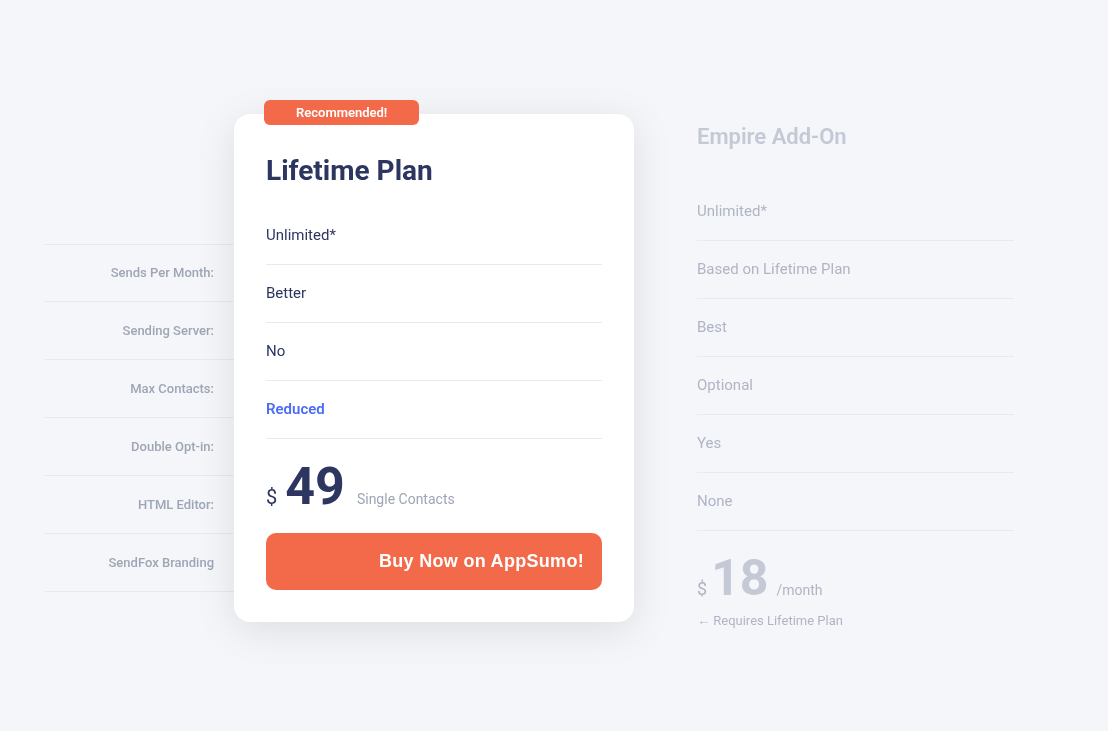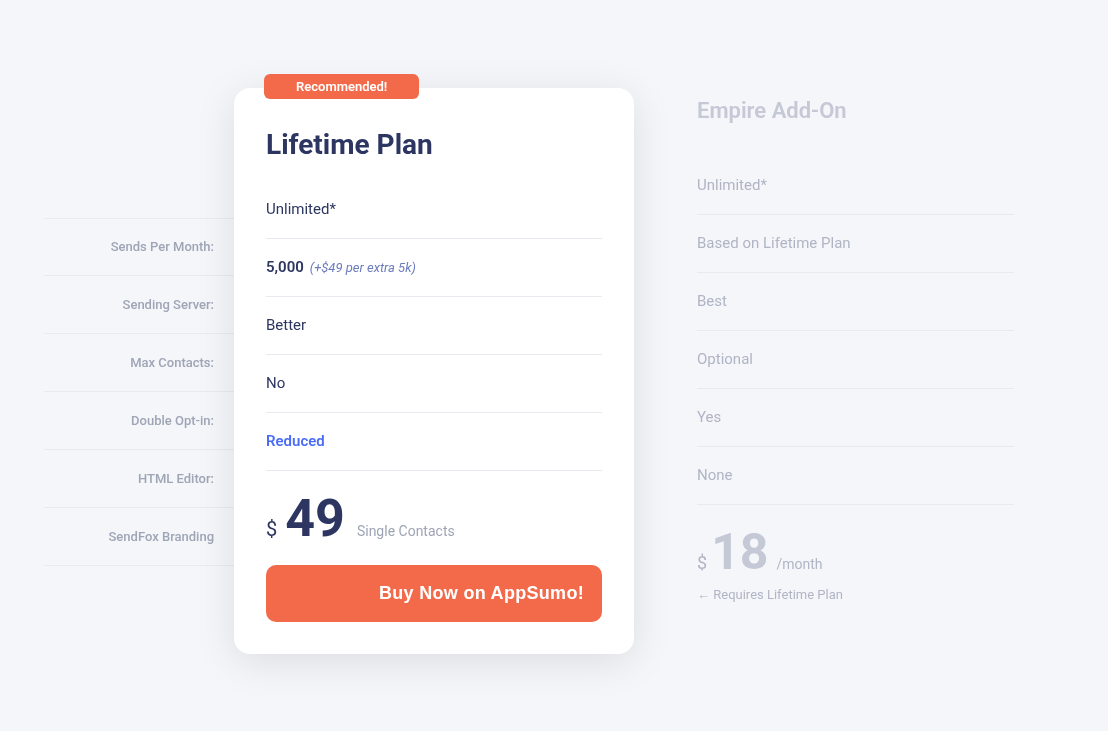--- a/index.html
+++ b/index.html
@@ -215,24 +215,20 @@
   </div>
 
   <div class="plan-card">
     <div class="recommended-badge">Recommended!</div>
     <h2 class="plan-title">Lifetime Plan</h2>
 
     <div class="plan-row">
       <span>Unlimited*</span>
     </div>
     <div class="plan-row">
-      <span class="contacts-main">5,000</span>
-      <span class="contacts-sub">(+$49 per extra 5k)</span>
-    </div>
-    <div class="plan-row">
       <span>Better</span>
     </div>
     <div class="plan-row">
       <span>No</span>
     </div>
     <div class="plan-row highlighted">
       <span>Reduced</span>
     </div>
 
     <div class="pricing-section">

